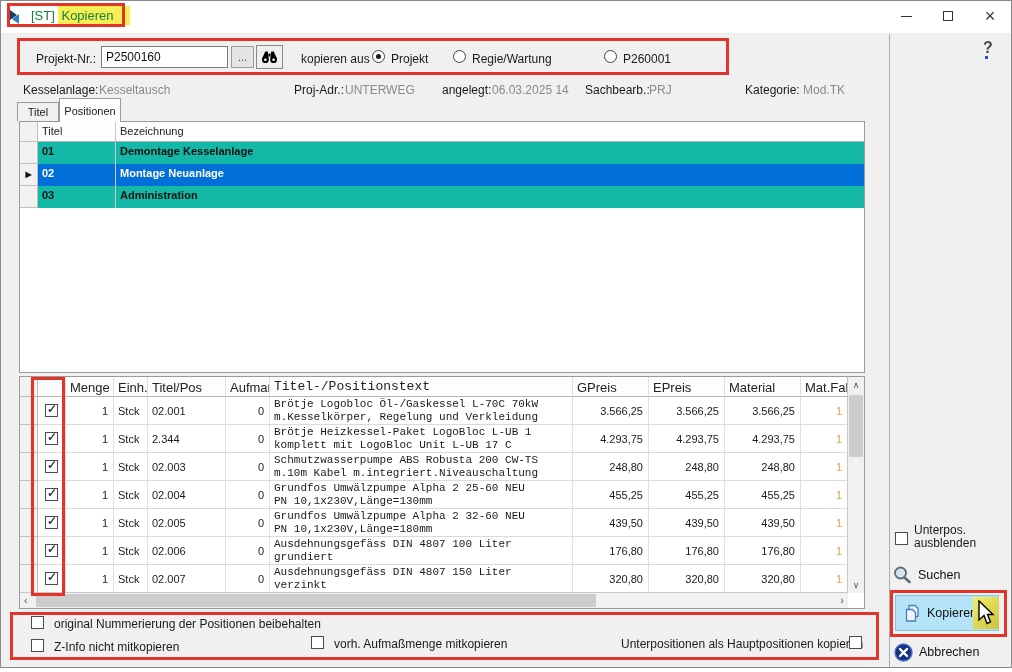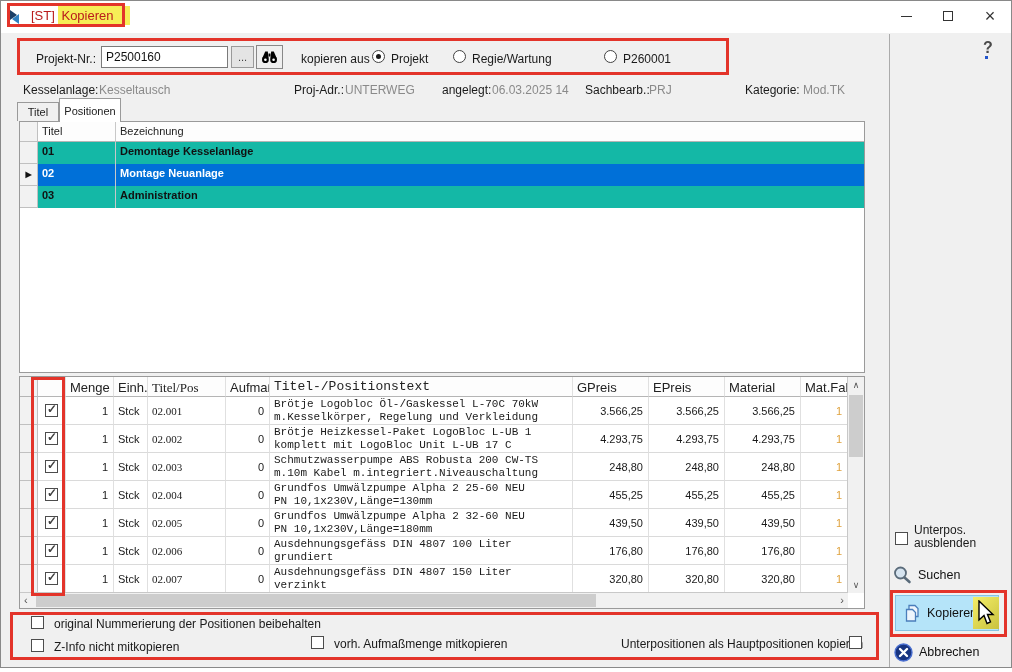--- a/index.html
+++ b/index.html
@@ -2,21 +2,21 @@
 <html lang="de"><head>
 <meta charset="utf-8">
 <style>
   html,body{margin:0;padding:0;background:#fff;}
   *{box-sizing:border-box;}
   .window{position:relative;width:1012px;height:668px;border:1px solid #898989;
           background:#f0f0f0;font-family:"Liberation Sans",sans-serif;overflow:hidden;}
   
   .titlebar{position:absolute;left:0;top:0;width:100%;height:32px;background:#fff;}
   .appicon{position:absolute;left:8px;top:7px;width:18px;height:18px;}
-  .title{position:absolute;left:30px;top:7px;font-size:13px;color:#b91c1c;white-space:nowrap;}
+  .title{position:absolute;left:30px;top:7px;font-size:13px;color:#15803d;white-space:nowrap;}
   .title .hl{background:#f6ee57;padding:2px 16px 2px 3px;}
   .winctl{position:absolute;top:0;height:30px;width:42px;display:flex;align-items:center;justify-content:center;cursor:default;}
   #btn-min{right:84px;} #btn-max{right:42px;} #btn-close{right:0;}
   .minbar{width:11px;height:1px;background:#333;}
   .maxbox{width:10px;height:10px;border:1px solid #333;}
   .closex{font-size:18px;color:#333;line-height:1;}
   
   .anno{position:absolute;border:3px solid #e3342a;pointer-events:none;z-index:60;}
   #anno-title{left:6px;top:2px;width:118px;height:24px;}
   #anno-form{left:16px;top:37px;width:712px;height:37px;}
@@ -53,21 +53,21 @@
   
   #grid2{position:absolute;left:18px;top:375px;width:846px;height:233px;background:#fff;border:1px solid #9a9a9a;}
   .g2head{display:flex;height:20px;font-size:13px;color:#222;background:#fdfdfd;width:827px;}
   .g2head .c{border-bottom:1px solid #b5b5b5;padding-top:3px;}
   .prow{display:flex;height:28px;font-size:11px;color:#1a1a1a;width:827px;}
   .c{border-right:1px solid #e0e0e0;padding-left:4px;overflow:hidden;}
   .prow .c{border-bottom:1px solid #dadada;}
   .csel{width:18px;background:#f2f2f2;border-right:1px solid #c0c0c0;padding:0;}
   .prow .csel{border-bottom:1px solid #c0c0c0;}
   .ccb{width:28px;display:flex;align-items:center;justify-content:center;padding:0;}
-  .cmenge{width:48px;} .ceinh{width:34px;} .cpos{width:78px;font-family:Liberation Serif, serif;} .caufm{width:44px;}
+  .cmenge{width:48px;} .ceinh{width:34px;} .cpos{width:78px;} .caufm{width:44px;}
   .ctext{width:303px;line-height:13px;padding-top:1px;font-family:Liberation Mono, monospace;}
   .cgp{width:76px;} .cep{width:76px;} .cmat{width:76px;} .cmf{width:46px;border-right:none;}
   .num{text-align:right;padding-right:5px;}
   .midv{display:flex;align-items:center;justify-content:flex-end;}
   .mf{color:#dfa23e;}
   .cb{position:relative;width:13px;height:13px;background:#fff;border:1px solid #4c4c4c;display:inline-block;}
   .cb .chk{position:absolute;left:1px;top:-3px;font-size:12px;font-weight:bold;color:#3f3f3f;}
   
   .vscroll{position:absolute;right:0;top:0;width:17px;height:216px;background:#f1f1f1;border-left:1px solid #c8c8c8;}
   .vthumb{position:absolute;left:1px;top:18px;width:14px;height:62px;background:#cdcdcd;}
@@ -213,21 +213,21 @@
 
     <div class="prow">
       <div class="c csel"></div>
       <div class="c ccb">
           <span class="cb">
             <span class="chk">✓</span>
           </span>
         </div>
       <div class="c cmenge num midv">1</div>
       <div class="c ceinh midv" style="justify-content:flex-start;">Stck</div>
-      <div class="c cpos midv" style="justify-content:flex-start;">02.002</div>
+      <div class="c cpos midv" style="justify-content:flex-start;">2.344</div>
       <div class="c caufm num midv">0</div>
       <div class="c ctext">
           <div>Brötje Heizkessel-Paket LogoBloc L-UB 1</div>
           <div>komplett mit LogoBloc Unit L-UB 17 C</div>
         </div>
       <div class="c cgp num midv">4.293,75</div>
       <div class="c cep num midv">4.293,75</div>
       <div class="c cmat num midv">4.293,75</div>
       <div class="c cmf num midv mf">1</div>
     </div>

